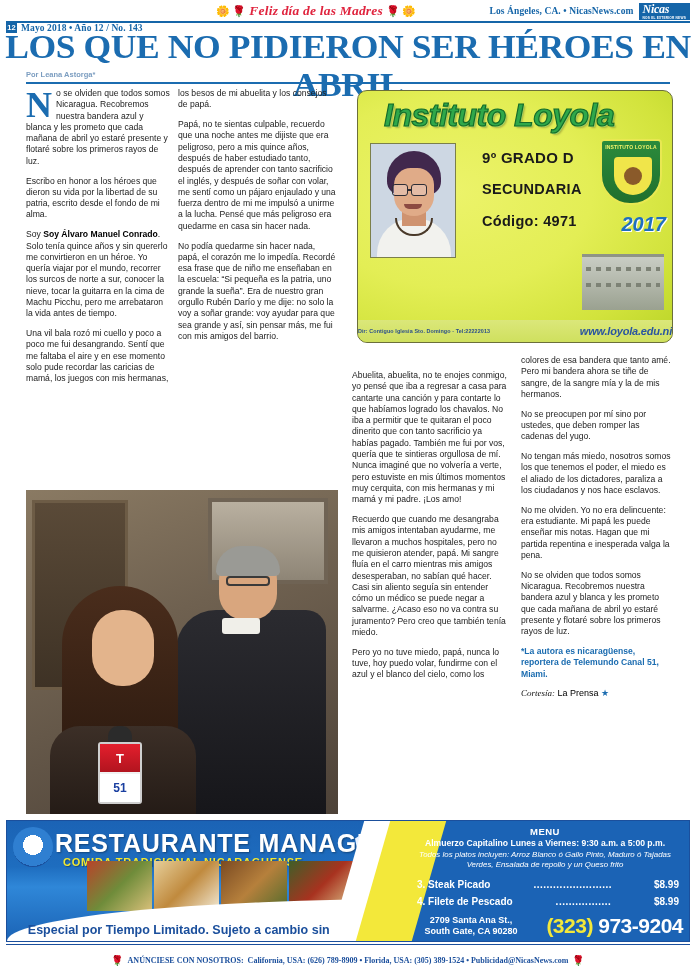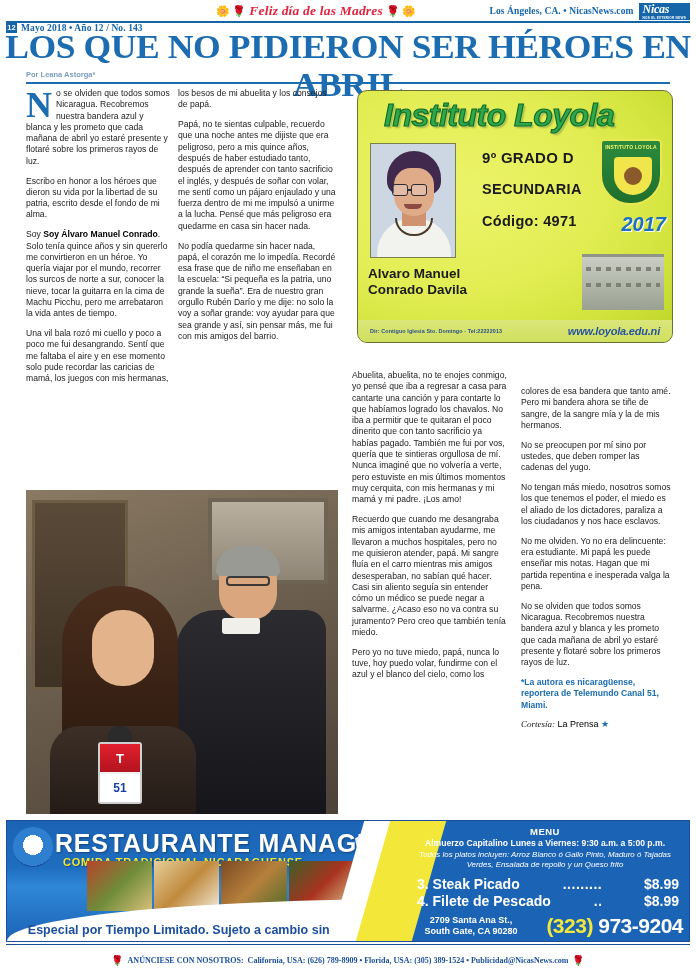--- a/index.html
+++ b/index.html
@@ -69,21 +69,21 @@
   
   .col { position: absolute; font-size: 8.6px; line-height: 11.3px;
          color: #222; text-align: left; font-family:"Liberation Sans", sans-serif; }
   .col p { margin: 0 0 8.5px 0; }
   .col p:last-child { margin-bottom: 0; }
   .col b { font-weight: bold; color:#000; }
 
   #col1 { left: 26px; top: 88px; width: 144px; }
   #col2 { left: 178px; top: 88px; width: 158px; }
   #col3 { left: 352px; top: 370px; width: 155px; }
-  #col4 { left: 521px; top: 386px; width: 152px; }
+  #col4 { left: 521px; top: 355px; width: 152px; }
 
   .dropcap {
     float: left; font-family: "Liberation Serif", serif;
     font-size: 36px; line-height: 29px; font-weight: bold;
     color: #1b6cb0; padding: 2px 4px 0 0; margin-top: 1px;
   }
 
   .closing-note { color:#1b6cb0; font-weight:bold; font-size:8.6px; line-height:11.3px; }
   .courtesy { font-size: 9px; margin-top: 5px; }
   .courtesy i { font-family:"Liberation Serif", serif; font-style: italic; color:#111; }
@@ -165,21 +165,21 @@
     background: linear-gradient(#c9cdc4 0%, #b0b5a8 55%, #9aa190 100%);
     border-top:3px solid #8f9486;
   }
   .id-bldg:before { content:""; position:absolute; left:4px; top:10px; right:4px; height:4px;
     background:repeating-linear-gradient(90deg,#7d8275 0 5px,transparent 5px 10px); }
   .id-bldg:after { content:""; position:absolute; left:4px; top:26px; right:4px; height:4px;
     background:repeating-linear-gradient(90deg,#7d8275 0 5px,transparent 5px 10px); }
   .id-footer {
     position:absolute; left:0; bottom:0; width:100%; height:22px;
     background: linear-gradient(#dbe77a,#cfe05e);
-    display:flex; align-items:center; justify-content:space-between; padding:0 12px;
+    display:flex; align-items:center; justify-content:space-between; padding:0 0;
   }
   .id-dir { font-size:5.4px; font-weight:bold; color:#2b4f8a; letter-spacing:.1px; }
   .id-web { font-family:"Liberation Sans", sans-serif; font-weight:bold;
             font-size:11px; color:#2a55a0; font-style:italic; letter-spacing:-.2px; }
 
   
   .photo {
     position:absolute; left:26px; top:490px; width:312px; height:324px;
     overflow:hidden; background:#6b5a48;
   }
@@ -253,21 +253,21 @@
   .ad-diag2 { position:absolute; left:-54px; top:0; width:34px; height:120px; background:#fff;
     transform: skewX(-16deg); }
   .menu-title { position:absolute; left:0; right:0; top:5px; text-align:center;
     font-weight:bold; font-size:9.5px; color:#fff; letter-spacing:.5px; }
   .menu-hours { position:absolute; left:4px; right:4px; top:17px; text-align:center;
     font-weight:bold; font-size:8.6px; color:#fff; }
   .menu-incl { position:absolute; left:6px; right:6px; top:29px; text-align:center;
     font-style:italic; font-size:7.9px; color:#fff; line-height:10px;
     font-family:"Liberation Sans", sans-serif; }
   .menu-items { position:absolute; left:16px; right:10px; top:55px; }
-  .menu-row { display:flex; align-items:center; font-weight:bold; font-size:14px;
+  .menu-row { display:flex; align-items:center; font-weight:bold; font-size:10px;
     color:#fff; line-height:17px; justify-content:center;gap:42px; }
   .menu-row .nm { white-space:nowrap; }
   .menu-row .dots { flex:0 1 auto; overflow:hidden; white-space:nowrap;
      letter-spacing:.5px; margin:0 1px; }
   .menu-row .pr { white-space:nowrap; }
   .ad-addr { position:absolute; left:10px; bottom:4px; width:120px; text-align:center;
     font-weight:bold; font-size:9px; color:#fff; line-height:11px; }
   .ad-phone { position:absolute; right:6px; bottom:3px;
     font-weight:bold; font-size:21px; color:#fff; letter-spacing:-.5px; }
   .ad-phone .area { color:#f3e83a; }
@@ -344,24 +344,20 @@
         <div class="ph-cord"></div>
       </div>
 
       <div class="id-field f1">9º GRADO   D</div>
       <div class="id-field f2">SECUNDARIA</div>
       <div class="id-field f3">
         <span>Código:</span>
         <span>4971</span>
       </div>
 
-      <div class="id-name">
-        <div>Alvaro Manuel</div>
-        <div>Conrado Davila</div>
-      </div>
 
       <div class="id-crest">
         <div class="ct">INSTITUTO LOYOLA</div>
         <div class="cs"></div>
         <div class="cg"></div>
       </div>
       <div class="id-year">2017</div>
       <div class="id-bldg"></div>
 
       <div class="id-footer">

